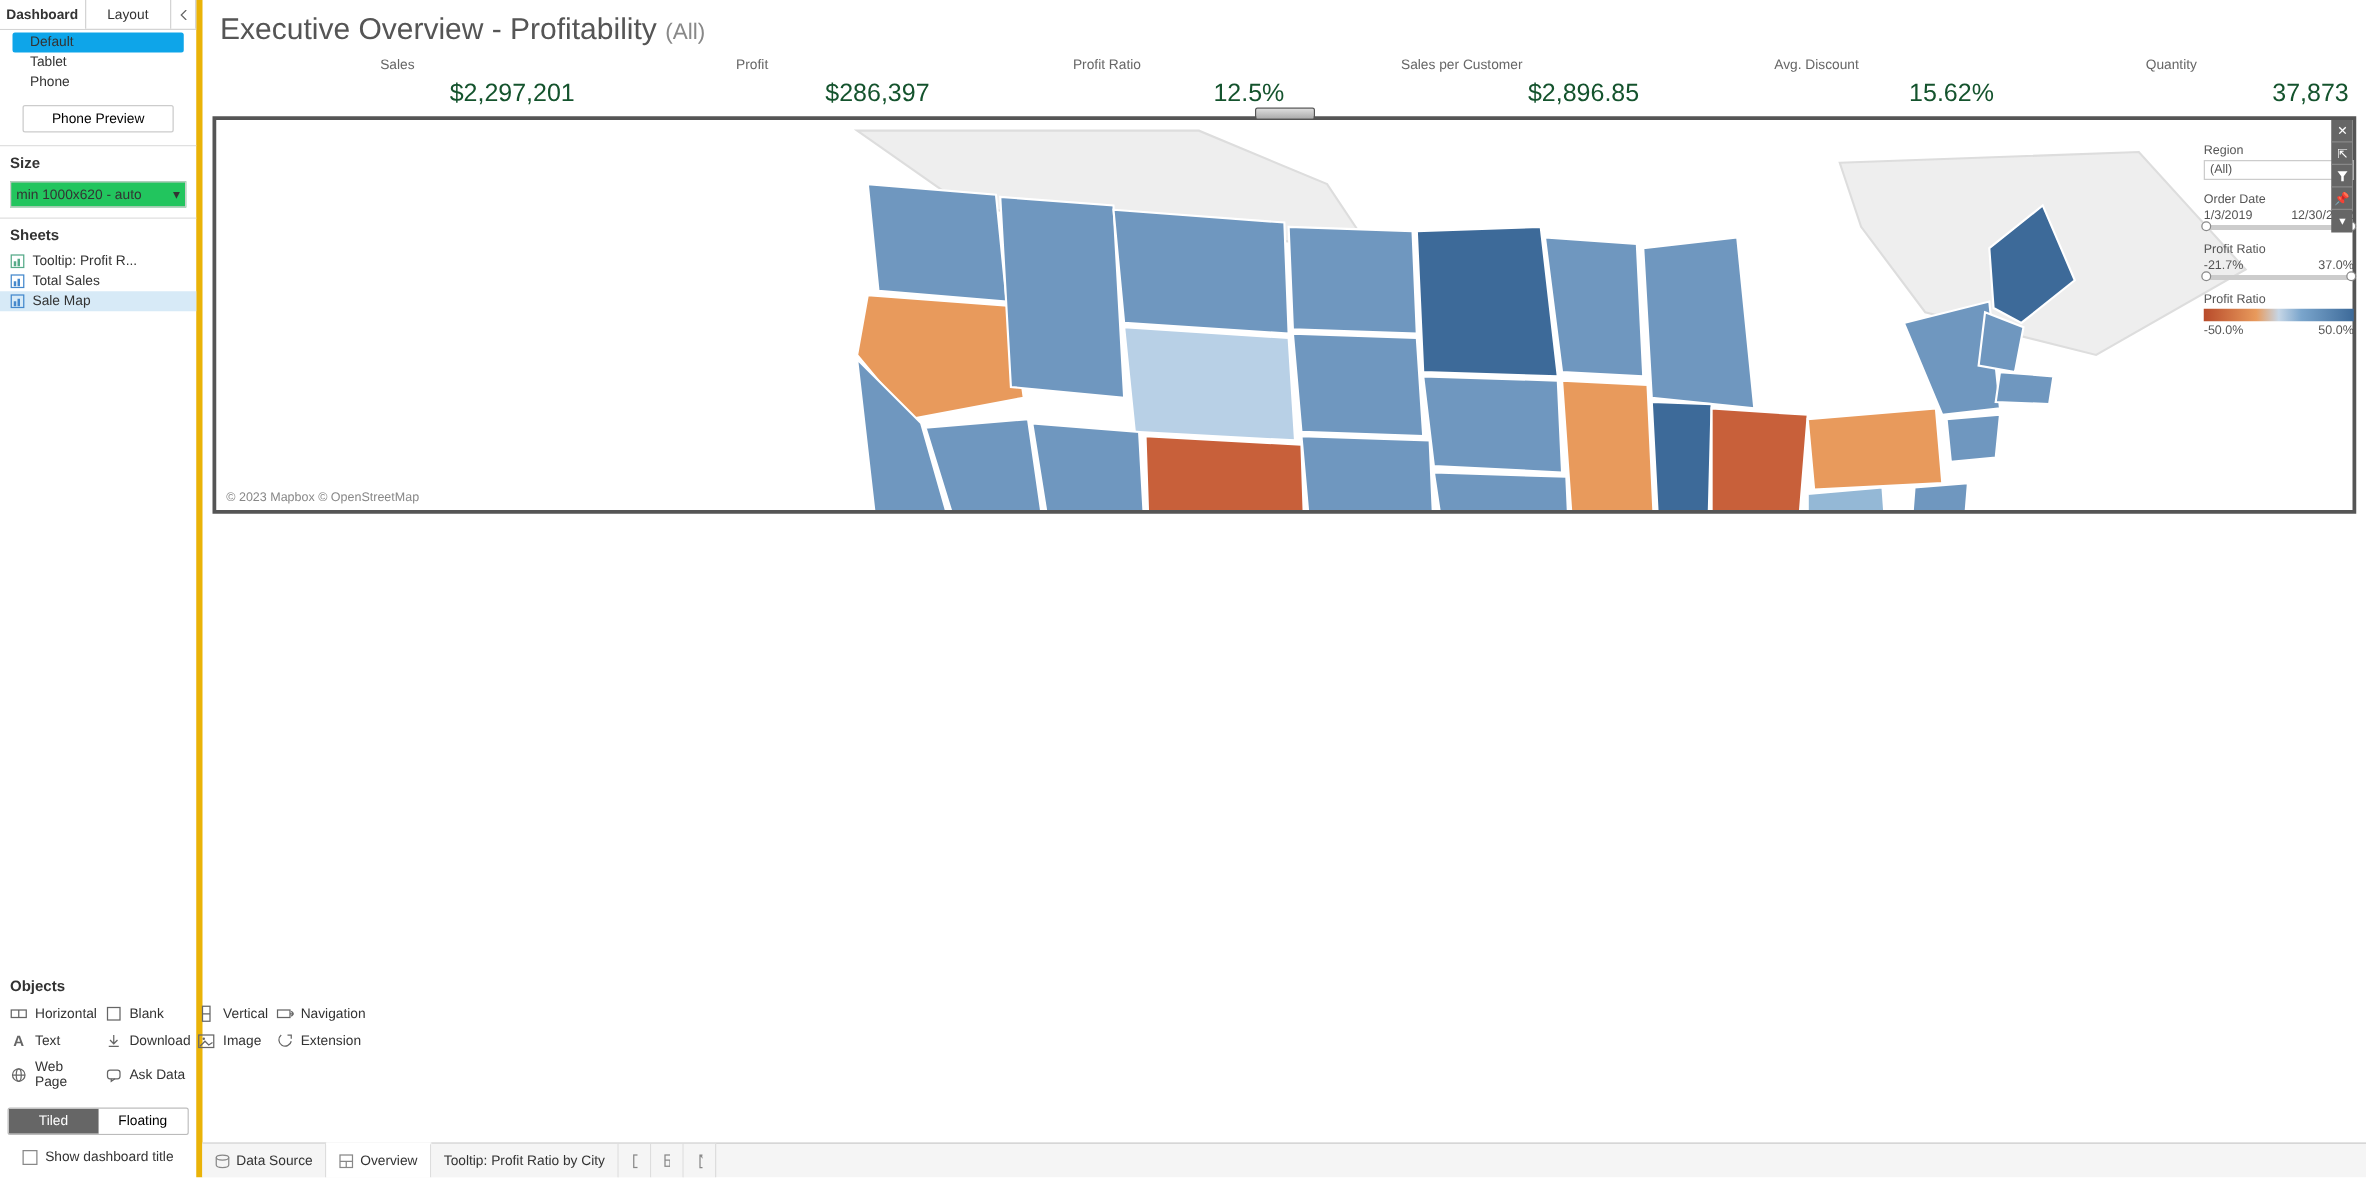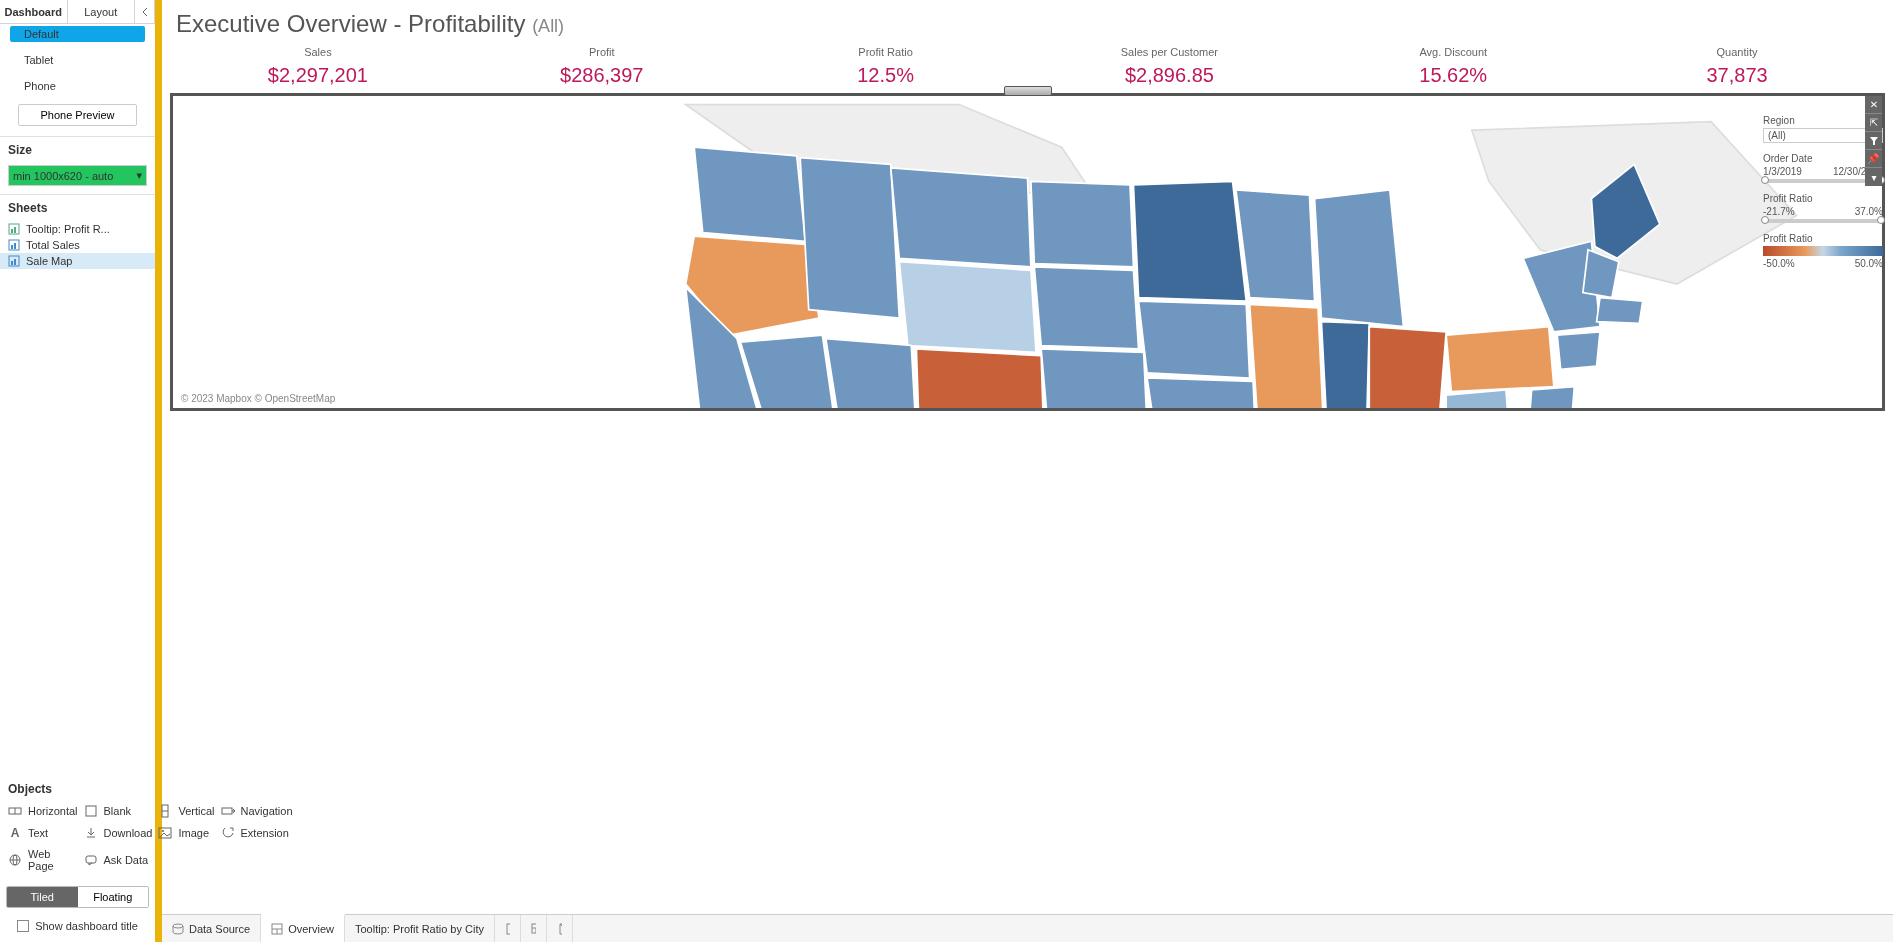--- a/index.html
+++ b/index.html
@@ -1,27 +1,27 @@
 <!DOCTYPE html>
 <html><head>
 <meta charset="utf-8">
 <style>
 * { box-sizing: border-box; margin: 0; padding: 0; font-family: -apple-system, BlinkMacSystemFont, "Segoe UI", Arial, sans-serif; }
 body { background: #fff; font-size: 12px; color: #333; overflow: hidden; }
 .app { display: flex; height: 942px; width: 1893px; }
 
 
-.side { width: 162px; border-right: 7px solid #eab308; display: flex; flex-direction: column; }
+.side { width: 162px; border-right: 5px solid #eab308; display: flex; flex-direction: column; }
 .side-tabs { display: flex; height: 24px; border-bottom: 1px solid #d4d4d4; }
 .side-tab { flex: 1; display: flex; align-items: center; justify-content: center; font-size: 11px; cursor: pointer; border-right: 1px solid #d4d4d4; }
 .side-tab.active { font-weight: bold; background: #fff; }
 .side-tab:last-child { flex: 0 0 20px; justify-content: center; }
 .section-title { font-size: 12px; font-weight: bold; padding: 6px 8px 4px; }
 .dev-list { list-style: none; padding: 2px 0 6px; }
-.dev-list li { padding: 2px 0 2px 24px; font-size: 11px; cursor: pointer; margin-top: 10px; }
+.dev-list li { padding: 2px 0 2px 24px; font-size: 11px; cursor: pointer; }
 .dev-list li.selected { background: #0ea5e9; margin: 0 10px 0 10px; padding-left: 14px; border-radius: 2px;}
 .device-preview-btn { margin: 4px 18px 10px; padding: 4px 0; font-size: 11px; border: 1px solid #ccc; background: #fff; border-radius: 2px; cursor: pointer; text-align:center;}
 .divider { height: 1px; background: #e0e0e0; margin: 0; }
 .size-select { margin: 4px 8px 8px; }
 .size-select select, .size-dd { width: 100%; font-size: 11px; padding: 3px 4px; border: 1px solid #ccc; background:#22c55e; text-align:left; display:flex; justify-content:space-between; align-items:center;}
 .sheets-list { list-style: none; padding: 2px 0; }
 .sheets-list li { display: flex; align-items: center; gap: 6px; padding: 2px 8px; font-size: 11px; cursor: pointer; }
 .sheets-list li.active { background: #d7eaf7; }
 .sheet-icon { width: 12px; height: 12px; display:inline-flex; align-items:center; justify-content:center;}
 .spacer-grow { flex: 1; }
@@ -34,21 +34,21 @@
 .checkbox-row { display: flex; align-items: center; gap: 6px; padding: 8px 6px 10px; font-size: 11px; justify-content: center; }
 .checkbox-row .cb { width: 12px; height: 12px; border: 1px solid #888; }
 
 
 .main { flex: 1; display: flex; flex-direction: column; position: relative; }
 .dash-title { font-size: 24px; font-weight: 300; color: #555; padding: 10px 14px 4px; }
 .dash-title .suffix { color: #888; font-size: 18px; }
 .kpi-row { display: flex; padding: 4px 14px 6px; }
 .kpi { flex: 1; text-align: center; }
 .kpi-label { font-size: 11px; color: #666; margin-bottom: 6px; }
-.kpi-value { font-size: 20px; color: #be185d; font-weight: 400; }
+.kpi-value { font-size: 20px; color: #14532d; font-weight: 400; text-align: right; }
 
 .map-zone { position: relative; margin: 0 8px; }
 .map-container { border: 3px solid #555; position: relative; height: 318px; background: #fff; overflow:hidden;}
 .handle-top { position: absolute; top: -7px; left: 50%; transform: translateX(-50%); width: 48px; height: 10px; background: linear-gradient(#ddd,#aaa); border: 1px solid #555; border-radius: 2px; z-index:5;}
 .map-surface { position:absolute; inset:0; }
 .attribution { position: absolute; left: 8px; bottom: 4px; font-size: 10px; color: #888; }
 .map-toolbar { position: absolute; top: 0px; right: -1px; width: 18px; background: #666; display: flex; flex-direction: column; z-index:6;}
 .map-toolbar div { height: 18px; display:flex; align-items:center; justify-content:center; color:#fff; font-size:10px; cursor:pointer; border-bottom:1px solid #888;}
 .map-toolbar div:last-child{border-bottom:none;}
 

